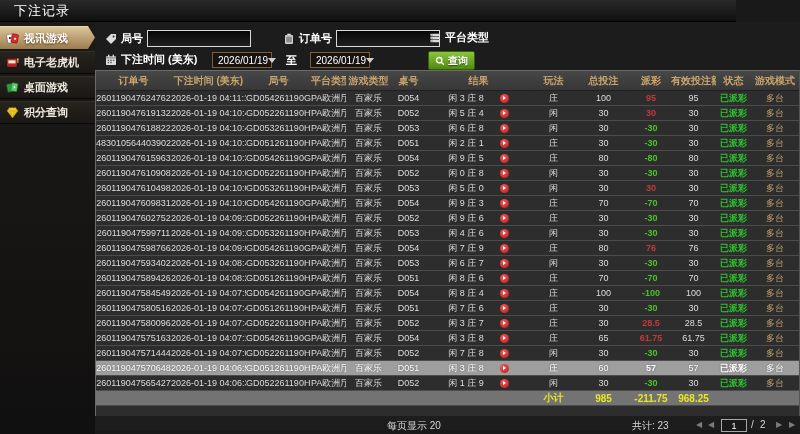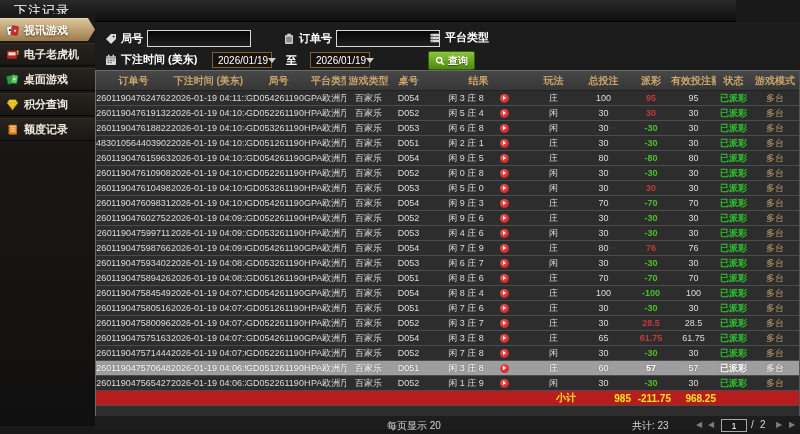--- a/index.html
+++ b/index.html
@@ -1,20 +1,20 @@
 <!DOCTYPE html>
 <html><head>
 <meta charset="utf-8">
 <style>
   html,body{margin:0;padding:0;background:#000;}
   .window{position:relative;width:800px;height:434px;background:#191919;font-family:"Liberation Sans",sans-serif;overflow:hidden;}
   
   .titlebar{position:absolute;left:0;top:0;width:736px;height:22px;background:linear-gradient(#2a2a2a,#0f0f0f);border-bottom:1px solid #000;box-sizing:border-box;color:#fff;font-size:13px;line-height:22px;padding-left:14px;letter-spacing:1px;}
   
-  .sidebar{position:absolute;left:0;top:14px;width:95px;height:412px;background:linear-gradient(#1c1a17,#111010);padding-top:4px;box-sizing:border-box;}
+  .sidebar{position:absolute;left:0;top:22px;width:95px;height:412px;background:linear-gradient(#1c1a17,#111010);padding-top:4px;box-sizing:border-box;}
   .side-item{height:23px;margin-bottom:2px;display:flex;align-items:center;gap:5px;padding-left:6px;background:linear-gradient(#262job2,#1c1a17);background:linear-gradient(#27231e,#1a1815);border-top:1px solid #332e27;border-bottom:1px solid #090807;color:#efe9df;font-size:11px;font-weight:bold;cursor:pointer;box-sizing:border-box;}
   .side-item.active{background:linear-gradient(#dcc49a,#9c7c4e);clip-path:polygon(0 0,calc(100% - 7px) 0,100% 50%,calc(100% - 7px) 100%,0 100%);color:#fff;text-shadow:0 1px 2px rgba(70,45,10,.9);border-top:1px solid #e8d6b2;border-bottom:none;}
   .side-item svg{flex:0 0 auto;}
   
   .filter-area{position:absolute;left:95px;top:22px;width:705px;height:48px;background:#1c1c1c;font-size:11px;}
   .f-abs{position:absolute;display:flex;align-items:center;gap:4px;}
   .f-label{color:#fff;font-weight:bold;white-space:nowrap;}
   .f-input{width:96px;height:15px;background:linear-gradient(#060606,#202020);border:1px solid #d8d8d8;color:#eee;font-size:10px;padding:0 3px;}
   .f-select{height:16px;background:#171310;border:1px solid #7d5f35;color:#fff;font-size:10px;display:flex;align-items:center;justify-content:space-between;padding:0 5px;box-sizing:border-box;cursor:pointer;}
   .caret{width:0;height:0;border-left:4px solid transparent;border-right:4px solid transparent;border-top:5px solid #cfcfcf;}
@@ -27,21 +27,21 @@
   tbody tr{background:#2d2d2d;}
   tbody tr.hl{background:#9e9e9e;}
   tbody tr.hl td{color:#fff;text-shadow:0 0 2px rgba(0,0,0,.4);margin-left:48px;}
   td.pos{color:#c23a3a;font-weight:bold;}
   td.neg{color:#4cc22a;font-weight:bold;}
   td.status{color:#2ec22e;font-weight:bold;}
   td.mode{color:#bd9d6d;}
   .res-wrap{display:flex;align-items:center;justify-content:center;gap:16px;}
   .play{width:9px;height:9px;background:radial-gradient(circle at 35% 30%,#f05a5a,#c01818);border-radius:50%;display:inline-flex;align-items:center;justify-content:center;cursor:pointer;}
   .play::after{content:'';width:0;height:0;border-left:3px solid #fff;border-top:2px solid transparent;border-bottom:2px solid transparent;margin-left:1px;}
-  tfoot td{height:12px;font-size:10px;font-weight:bold;color:#e6e622;background:#b91c1c;border-bottom:1px solid #4c4c4c;text-align:right;padding:0;}
+  tfoot td{height:12px;font-size:10px;font-weight:bold;color:#e6e622;background:#737373;border-bottom:1px solid #4c4c4c;text-align:center;padding:0;}
   
   .footer{position:absolute;left:95px;top:416px;width:705px;height:14px;background:#1d1d1d;color:#d6d6d6;font-size:10px;}
   .footer .f-abs{top:3px;}
   .pg-arrow{color:#7c7c7c;font-size:8px;cursor:pointer;line-height:12px;}
   .pg-input{width:24px;height:11px;background:#191919;border:1px solid #a8a8a8;color:#fff;font-size:9px;text-align:center;padding:0;}
 </style>
 </head>
 <body>
 
 <div class="window">
@@ -77,32 +77,20 @@
         </svg>
       <span>桌面游戏</span>
     </div>
     <div class="side-item">
       <svg width="13" height="13" viewBox="0 0 12 12">
           <polygon points="6,11 1,4.5 3,1.5 9,1.5 11,4.5" fill="#f2cc2e" stroke="#8a6d00" stroke-width="0.6"></polygon>
           <polyline points="1,4.5 11,4.5" stroke="#c9a411" stroke-width="0.6" fill="none"></polyline>
           <polyline points="4,4.5 6,11 8,4.5" stroke="#c9a411" stroke-width="0.6" fill="none"></polyline>
         </svg>
       <span>积分查询</span>
-    </div>
-    <div class="side-item">
-      <svg width="13" height="13" viewBox="0 0 12 12">
-          <rect x="2.5" y="1.5" width="7.5" height="9" rx="0.8" fill="#e0821f"></rect>
-          <rect x="4" y="3" width="4.8" height="0.9" fill="#f7e3c2"></rect>
-          <rect x="4" y="5" width="4.8" height="0.9" fill="#f7e3c2"></rect>
-          <rect x="4" y="7" width="4.8" height="0.9" fill="#f7e3c2"></rect>
-          <rect x="2" y="2.5" width="1" height="1.2" fill="#9c5a12"></rect>
-          <rect x="2" y="5.4" width="1" height="1.2" fill="#9c5a12"></rect>
-          <rect x="2" y="8.3" width="1" height="1.2" fill="#9c5a12"></rect>
-        </svg>
-      <span>额度记录</span>
     </div>
   </div>
 
   <div class="filter-area">
     <div class="f-abs" style="left:10px;top:8px;">
       <svg width="12" height="12" viewBox="0 0 12 12">
           <path d="M1 6 L6 1 L11 1 L11 6 L6 11 Z" fill="#dcdcdc"></path>
           <circle cx="8.6" cy="3.4" r="1" fill="#2a2a2a"></circle>
         </svg>
       <span class="f-label">局号</span>

